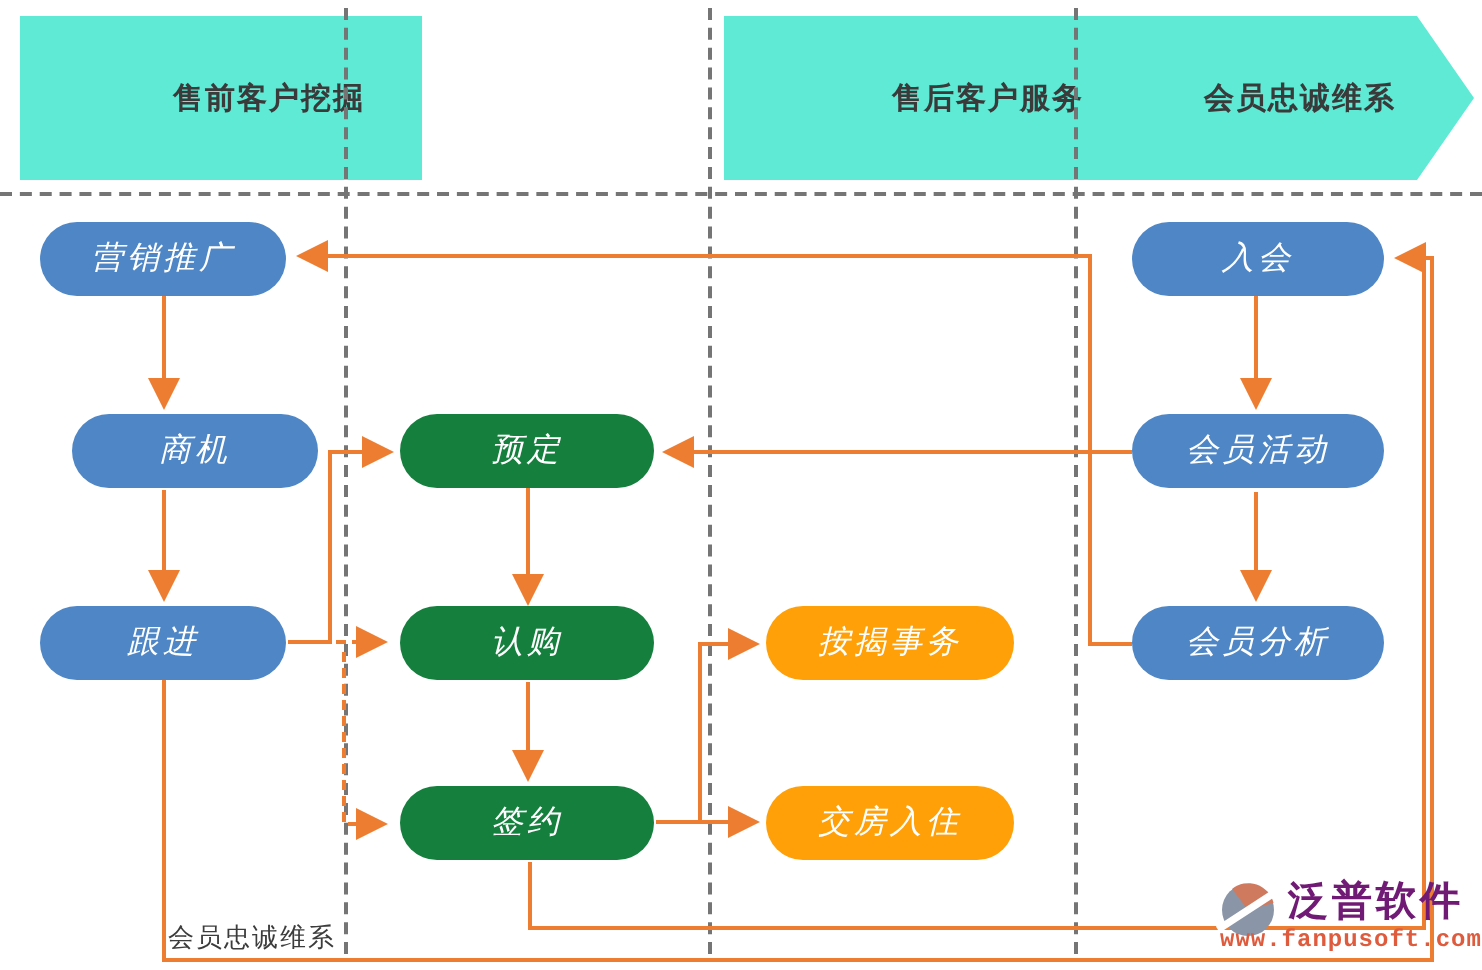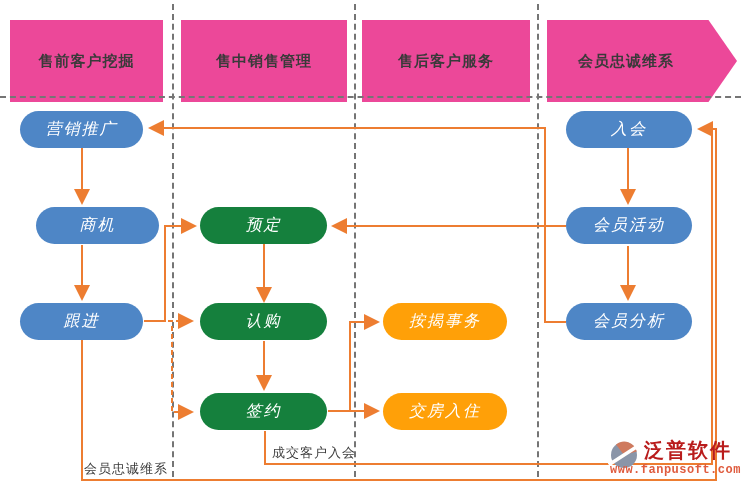--- a/index.html
+++ b/index.html
@@ -1,22 +1,22 @@
 <!DOCTYPE html>
 <html><head>
 <meta charset="utf-8">
 <style>
   html,body{margin:0;padding:0;background:#fff;}
   body{font-family:"Liberation Sans","DejaVu Sans",sans-serif;}
   #stage{position:relative;width:741px;height:485px;background:#ffffff;overflow:hidden;}
 
   
-  .lane{position:absolute;top:20px;height:82px;background:#ec4899;
+  .lane{position:absolute;top:8px;height:82px;background:#5eead4;
         display:flex;align-items:center;justify-content:center;
-        font-size:15px;font-weight:bold;color:#3a3a3a;letter-spacing:1px;}
+        font-size:15px;font-weight:bold;color:#3a3a3a;letter-spacing:1px;padding-left:48px;}
   #lane-1{left:10px;width:153px;}
   #lane-2{left:181px;width:166px;}
   #lane-3{left:362px;width:168px;}
   #lane-4{left:547px;width:190px;box-sizing:border-box;padding-right:32px;
           clip-path:polygon(0 0,85% 0,100% 50%,85% 100%,0 100%);}
 
   
   .vdiv{position:absolute;top:4px;height:473px;width:0;border-left:2px dashed #757575;}
   #vdiv-1{left:172px;} #vdiv-2{left:354px;} #vdiv-3{left:537px;}
   .hdiv{position:absolute;left:0;top:96px;width:741px;height:0;border-top:2px dashed #757575;}
@@ -43,34 +43,31 @@
 
   
   .note{position:absolute;font-size:13px;color:#3c3c3c;z-index:4;letter-spacing:1px;}
   #note-potential{left:84px; top:460px;}
   #note-deal     {left:272px;top:444px;}
 
   
   #logo{position:absolute;left:608px;top:437px;width:126px;height:44px;z-index:5;}
   #logo-glyph{position:absolute;left:0;top:2px;}
   #logo-name{position:absolute;left:36px;top:0px;font-size:20px;font-weight:bold;
-             color:#b91c1c;letter-spacing:2px;white-space:nowrap;}
+             color:#701a75;letter-spacing:2px;white-space:nowrap;}
   #logo-url{position:absolute;left:2px;top:26px;font-size:12px;font-weight:bold;
             color:#DF5B3E;letter-spacing:0.5px;white-space:nowrap;font-family:Liberation Mono, monospace;}
 </style>
 </head>
 <body>
 
 <div id="stage">
 
   <div class="lane" id="lane-1">
     <span>售前客户挖掘</span>
-  </div>
-  <div class="lane" id="lane-2">
-    <span>售中销售管理</span>
   </div>
   <div class="lane" id="lane-3">
     <span>售后客户服务</span>
   </div>
   <div class="lane" id="lane-4">
     <span>会员忠诚维系</span>
   </div>
 
   <div class="hdiv"></div>
   <div class="vdiv" id="vdiv-1"></div>
@@ -130,21 +127,20 @@
       <span>入会</span>
     </div>
   <div class="node blue" id="n-mactivity">
       <span>会员活动</span>
     </div>
   <div class="node blue" id="n-manalysis">
       <span>会员分析</span>
     </div>
 
   <div class="note" id="note-potential">会员忠诚维系</div>
-  <div class="note" id="note-deal">成交客户入会</div>
 
   <div id="logo">
     <svg id="logo-glyph" width="32" height="32" viewBox="0 0 32 32">
       <circle cx="16" cy="16" r="13" fill="#8A95A8"></circle>
       <path d="M16,16 L8,5.5 A13,13 0 0 1 28.8,12.5 Z" fill="#CF7A5E"></path>
       <rect x="-2" y="14.2" width="36" height="3.6" fill="#ffffff" transform="rotate(-33 16 16)"></rect>
     </svg>
     <div id="logo-name">泛普软件</div>
     <div id="logo-url">www.fanpusoft.com</div>
   </div>

